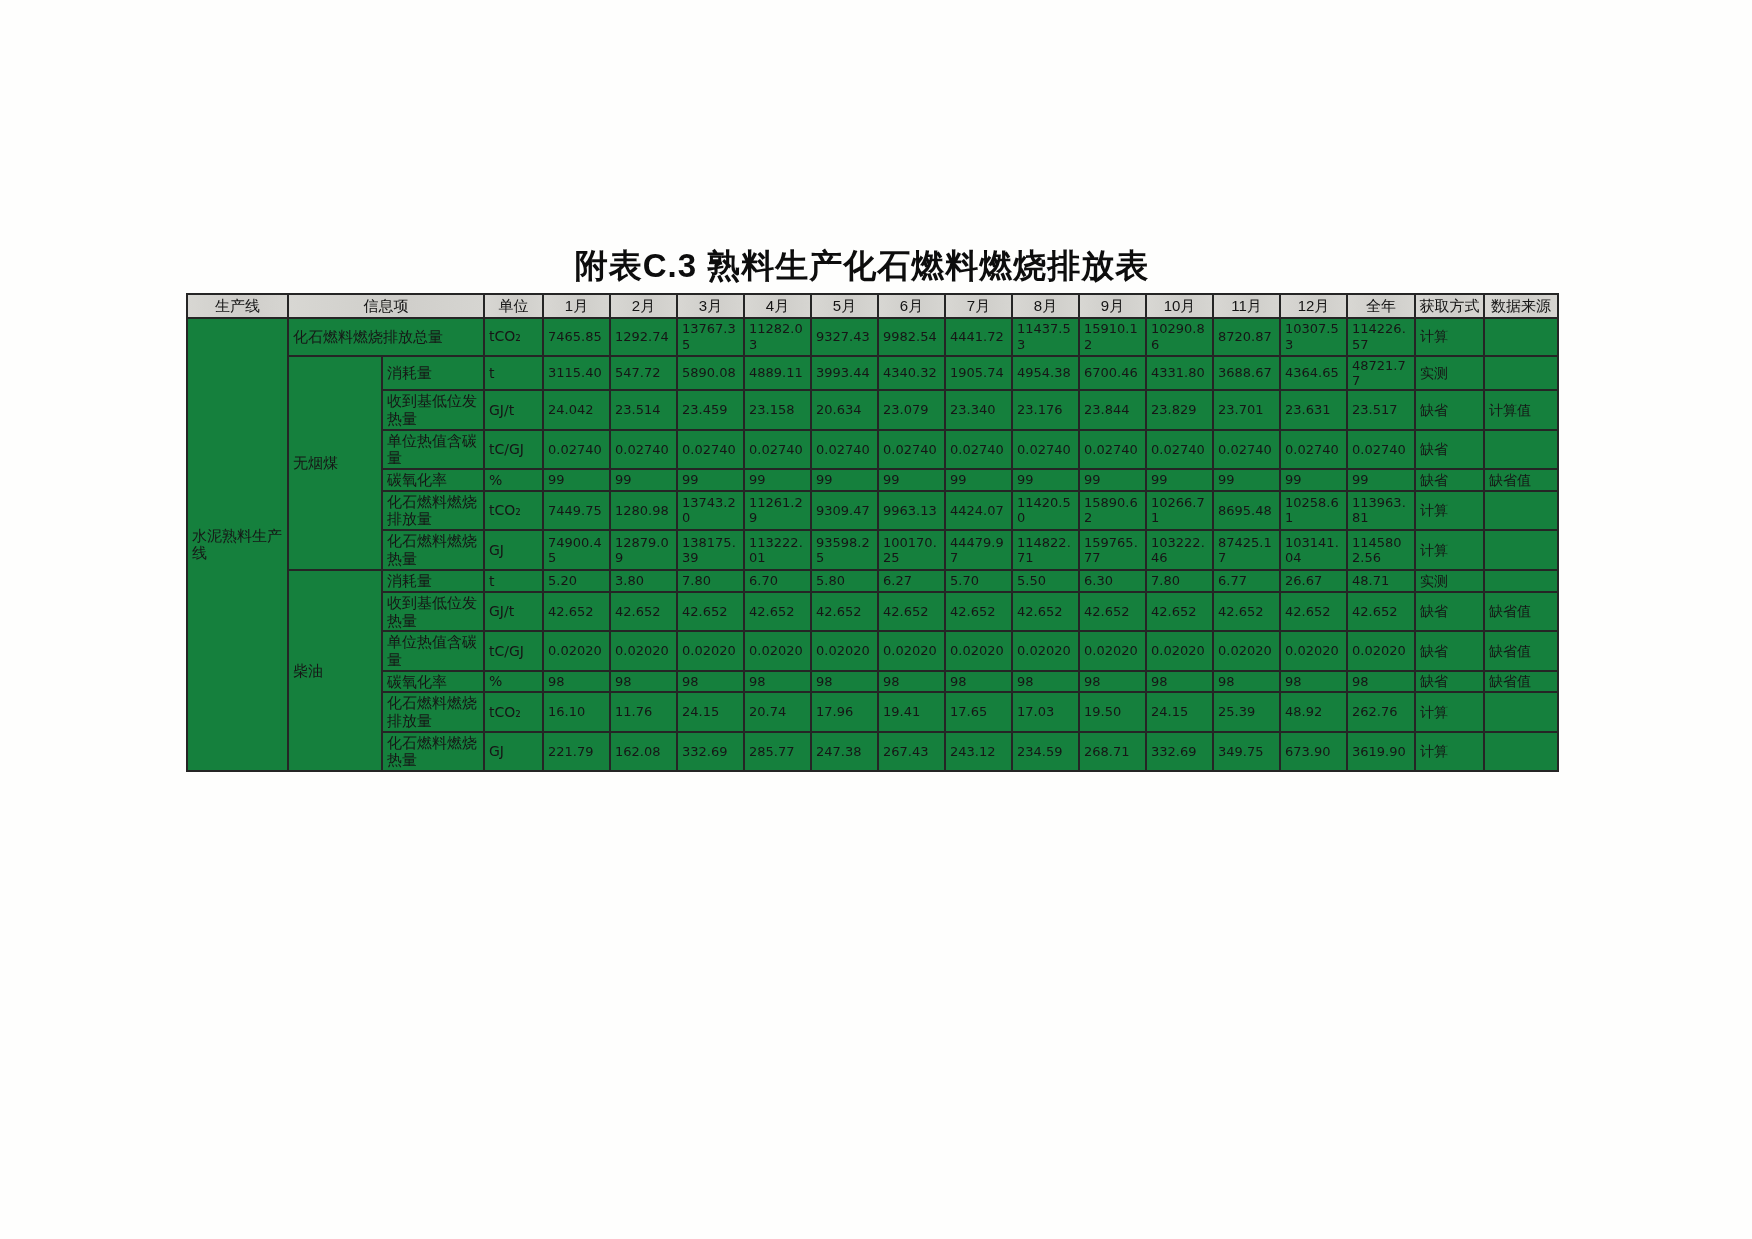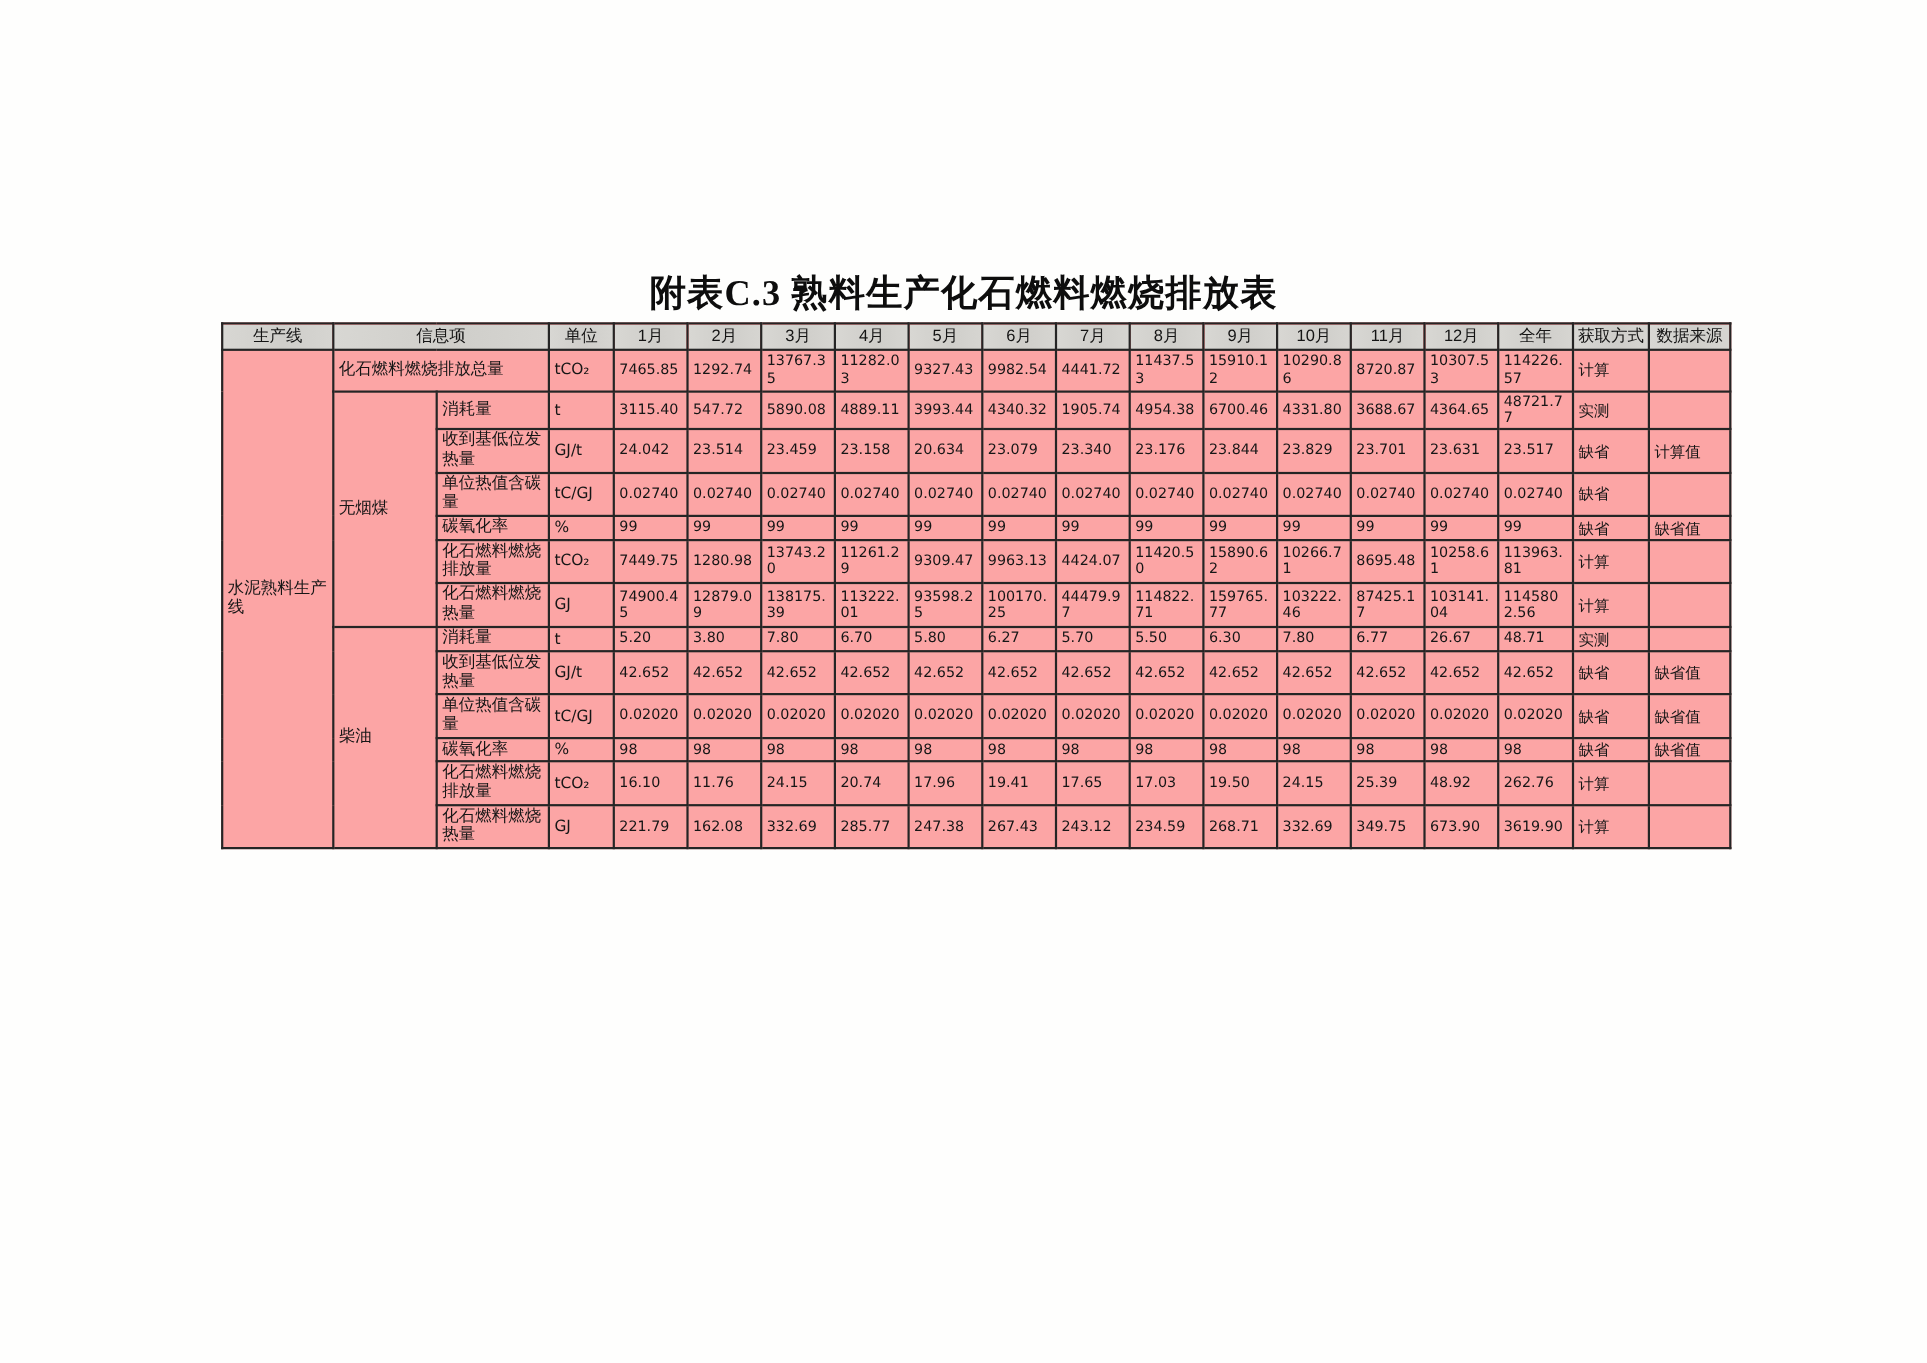--- a/index.html
+++ b/index.html
@@ -19,52 +19,50 @@
   .doc-title {
     position: absolute;
     top: 244px;
     left: 0;
     width: 1724px;
     text-align: center;
     font-size: 33px;
     font-weight: 700;
     letter-spacing: 1px;
     color: #0d0d0d;
-    font-family: Liberation Serif, serif;
-    padding-left: 14px;
+    font-family: Liberation Sans, sans-serif;
   }
   table.emissions {
     position: absolute;
     top: 293px;
-    left: 201px;
+    left: 186px;
     border-collapse: collapse;
     table-layout: fixed;
     width: 1371px;
-    background: #fca5a5;
+    background: #15803d;
     font-size: 14px;
   }
   table.emissions td, table.emissions th {
     border: 2px solid #252525;
     padding: 1px 1px 1px 4px;
     vertical-align: middle;
     text-align: left;
     font-weight: 400;
     overflow: hidden;
     line-height: 1.18;
   }
   table.emissions tr.header-row th {
     background: linear-gradient(90deg, #d8d7d3, #cfceca 55%, #d6d5d1);
     text-align: center;
     font-size: 15px;
     padding: 2px 0;
     color: #141414;
   }
   td.lbl {
     font-size: 15px;
-    font-family: Liberation Serif, serif;
   }
   td.num {
     font-family: "DejaVu Sans", sans-serif;
     font-size: 13px;
     word-break: break-all;
     padding-left: 3px;
     padding-right: 0;
   }
   td.unit {
     font-family: "DejaVu Sans", sans-serif;

